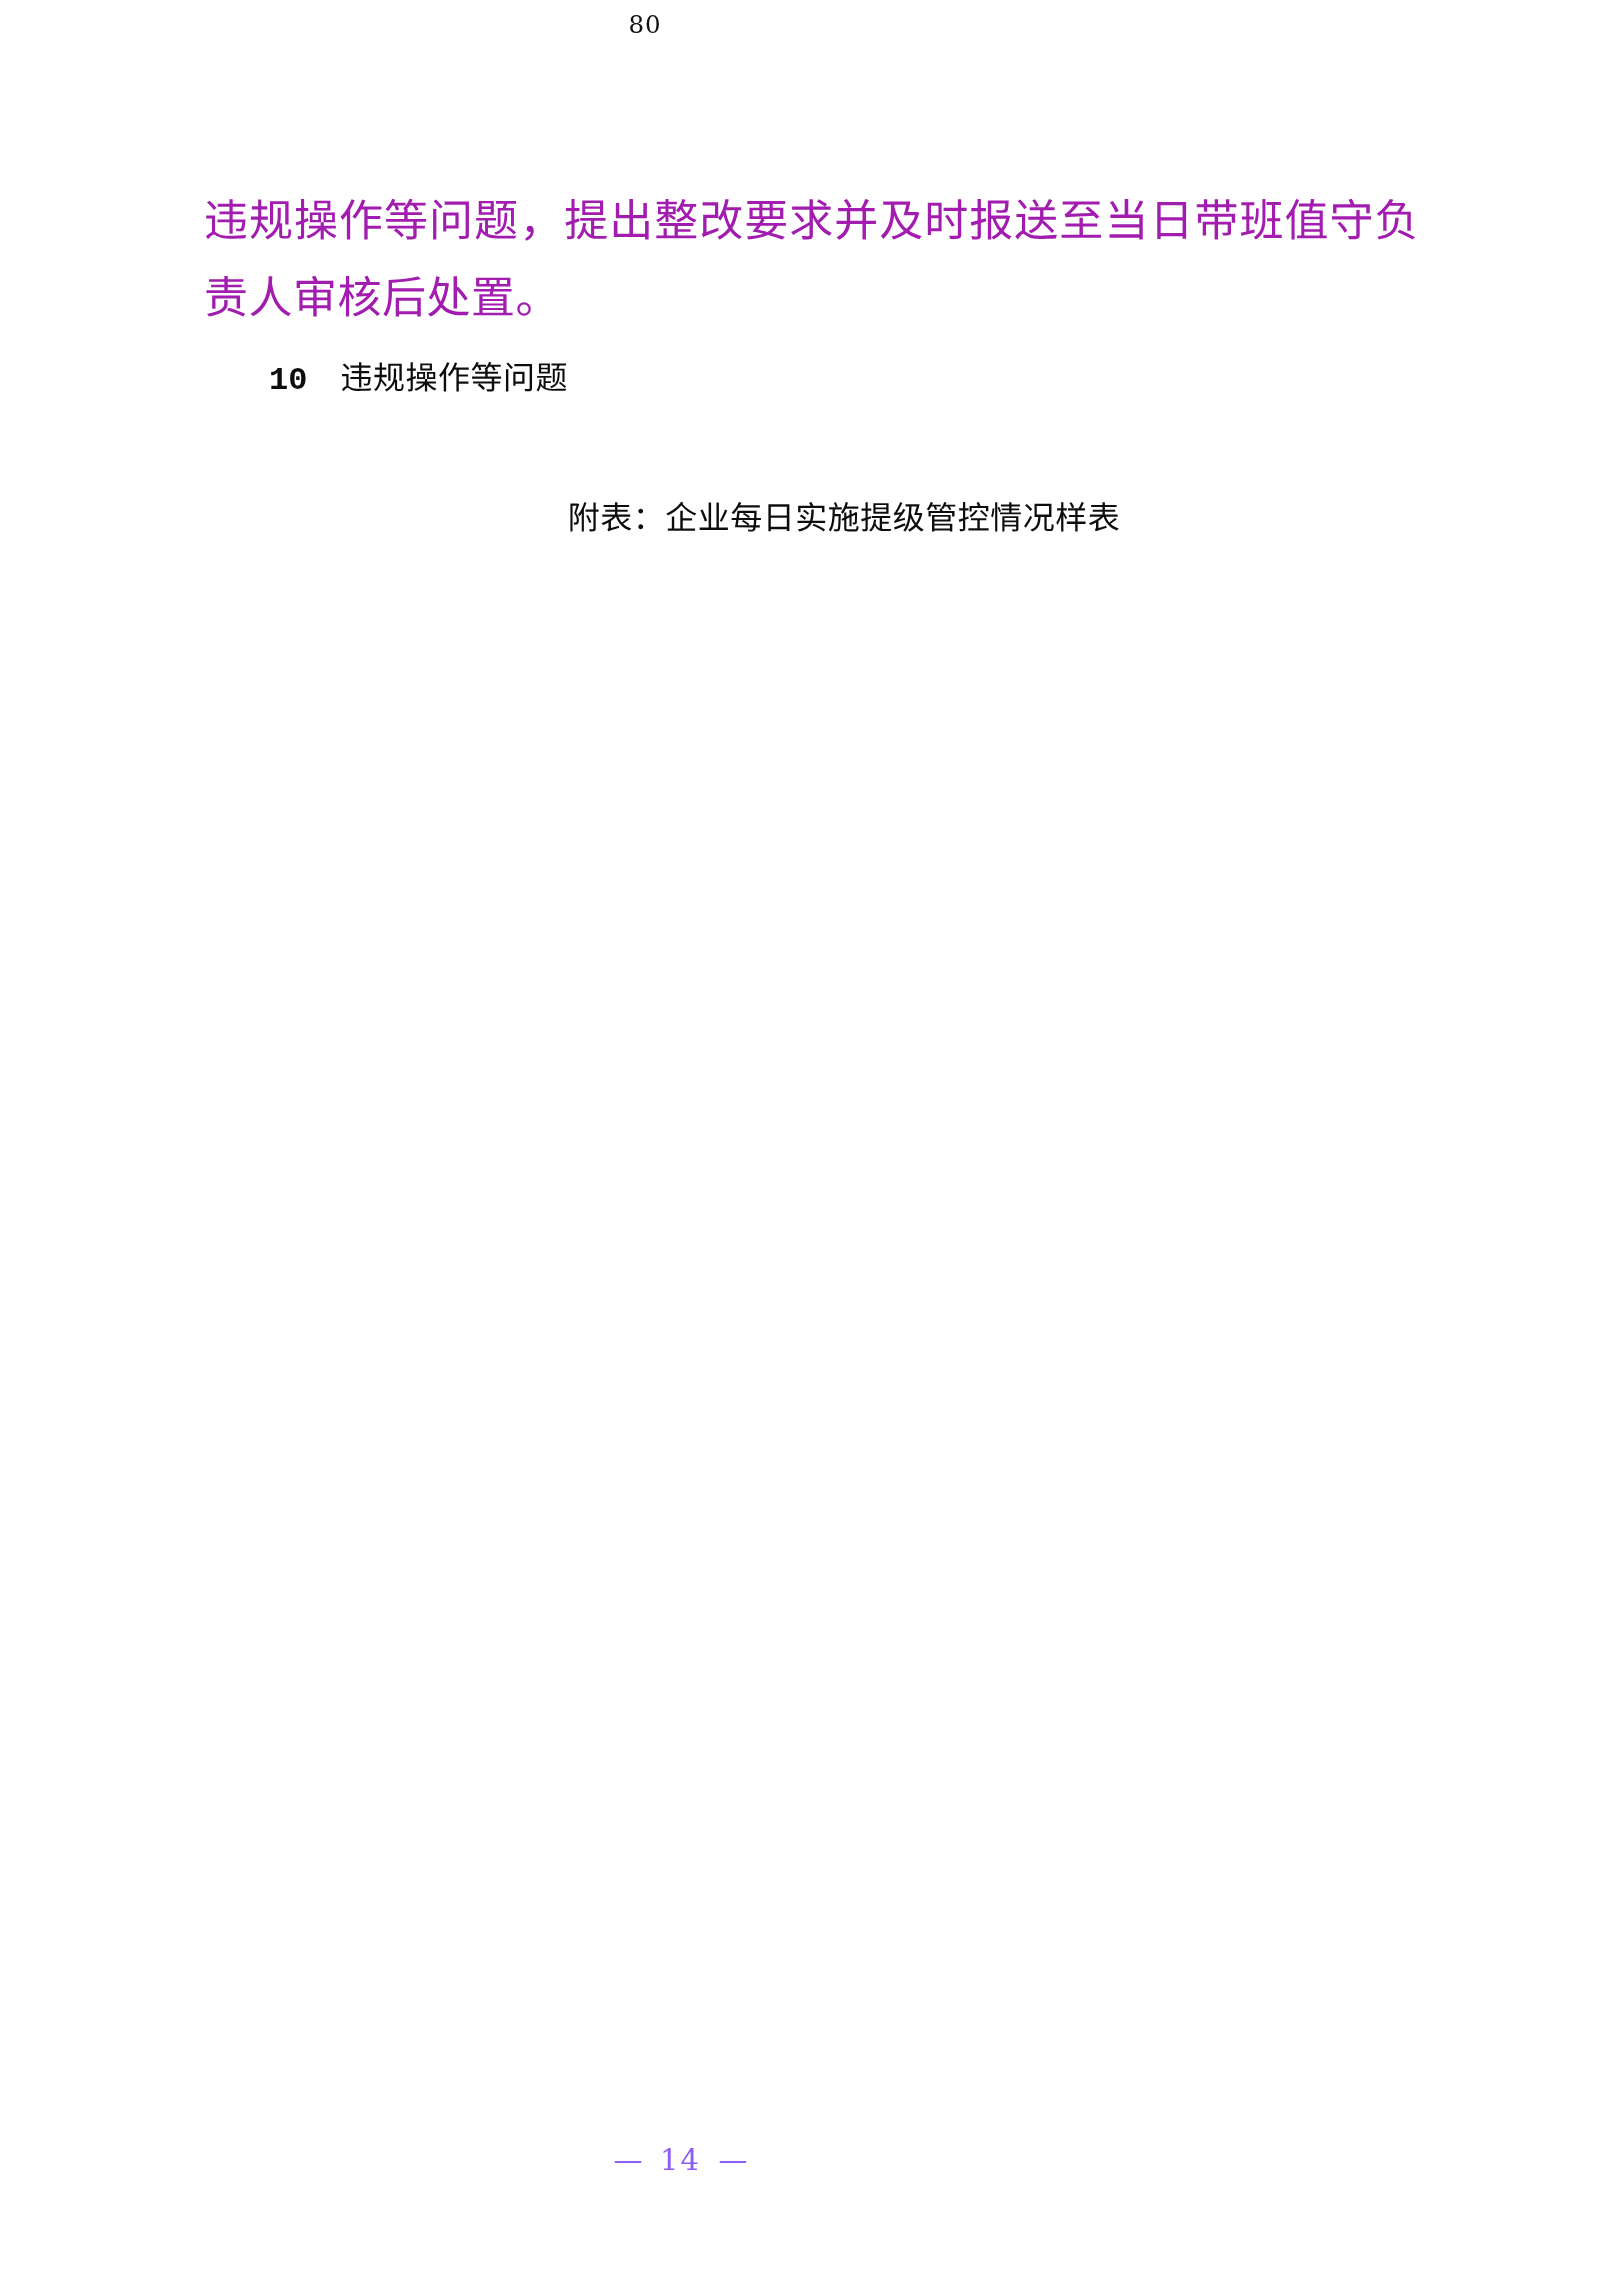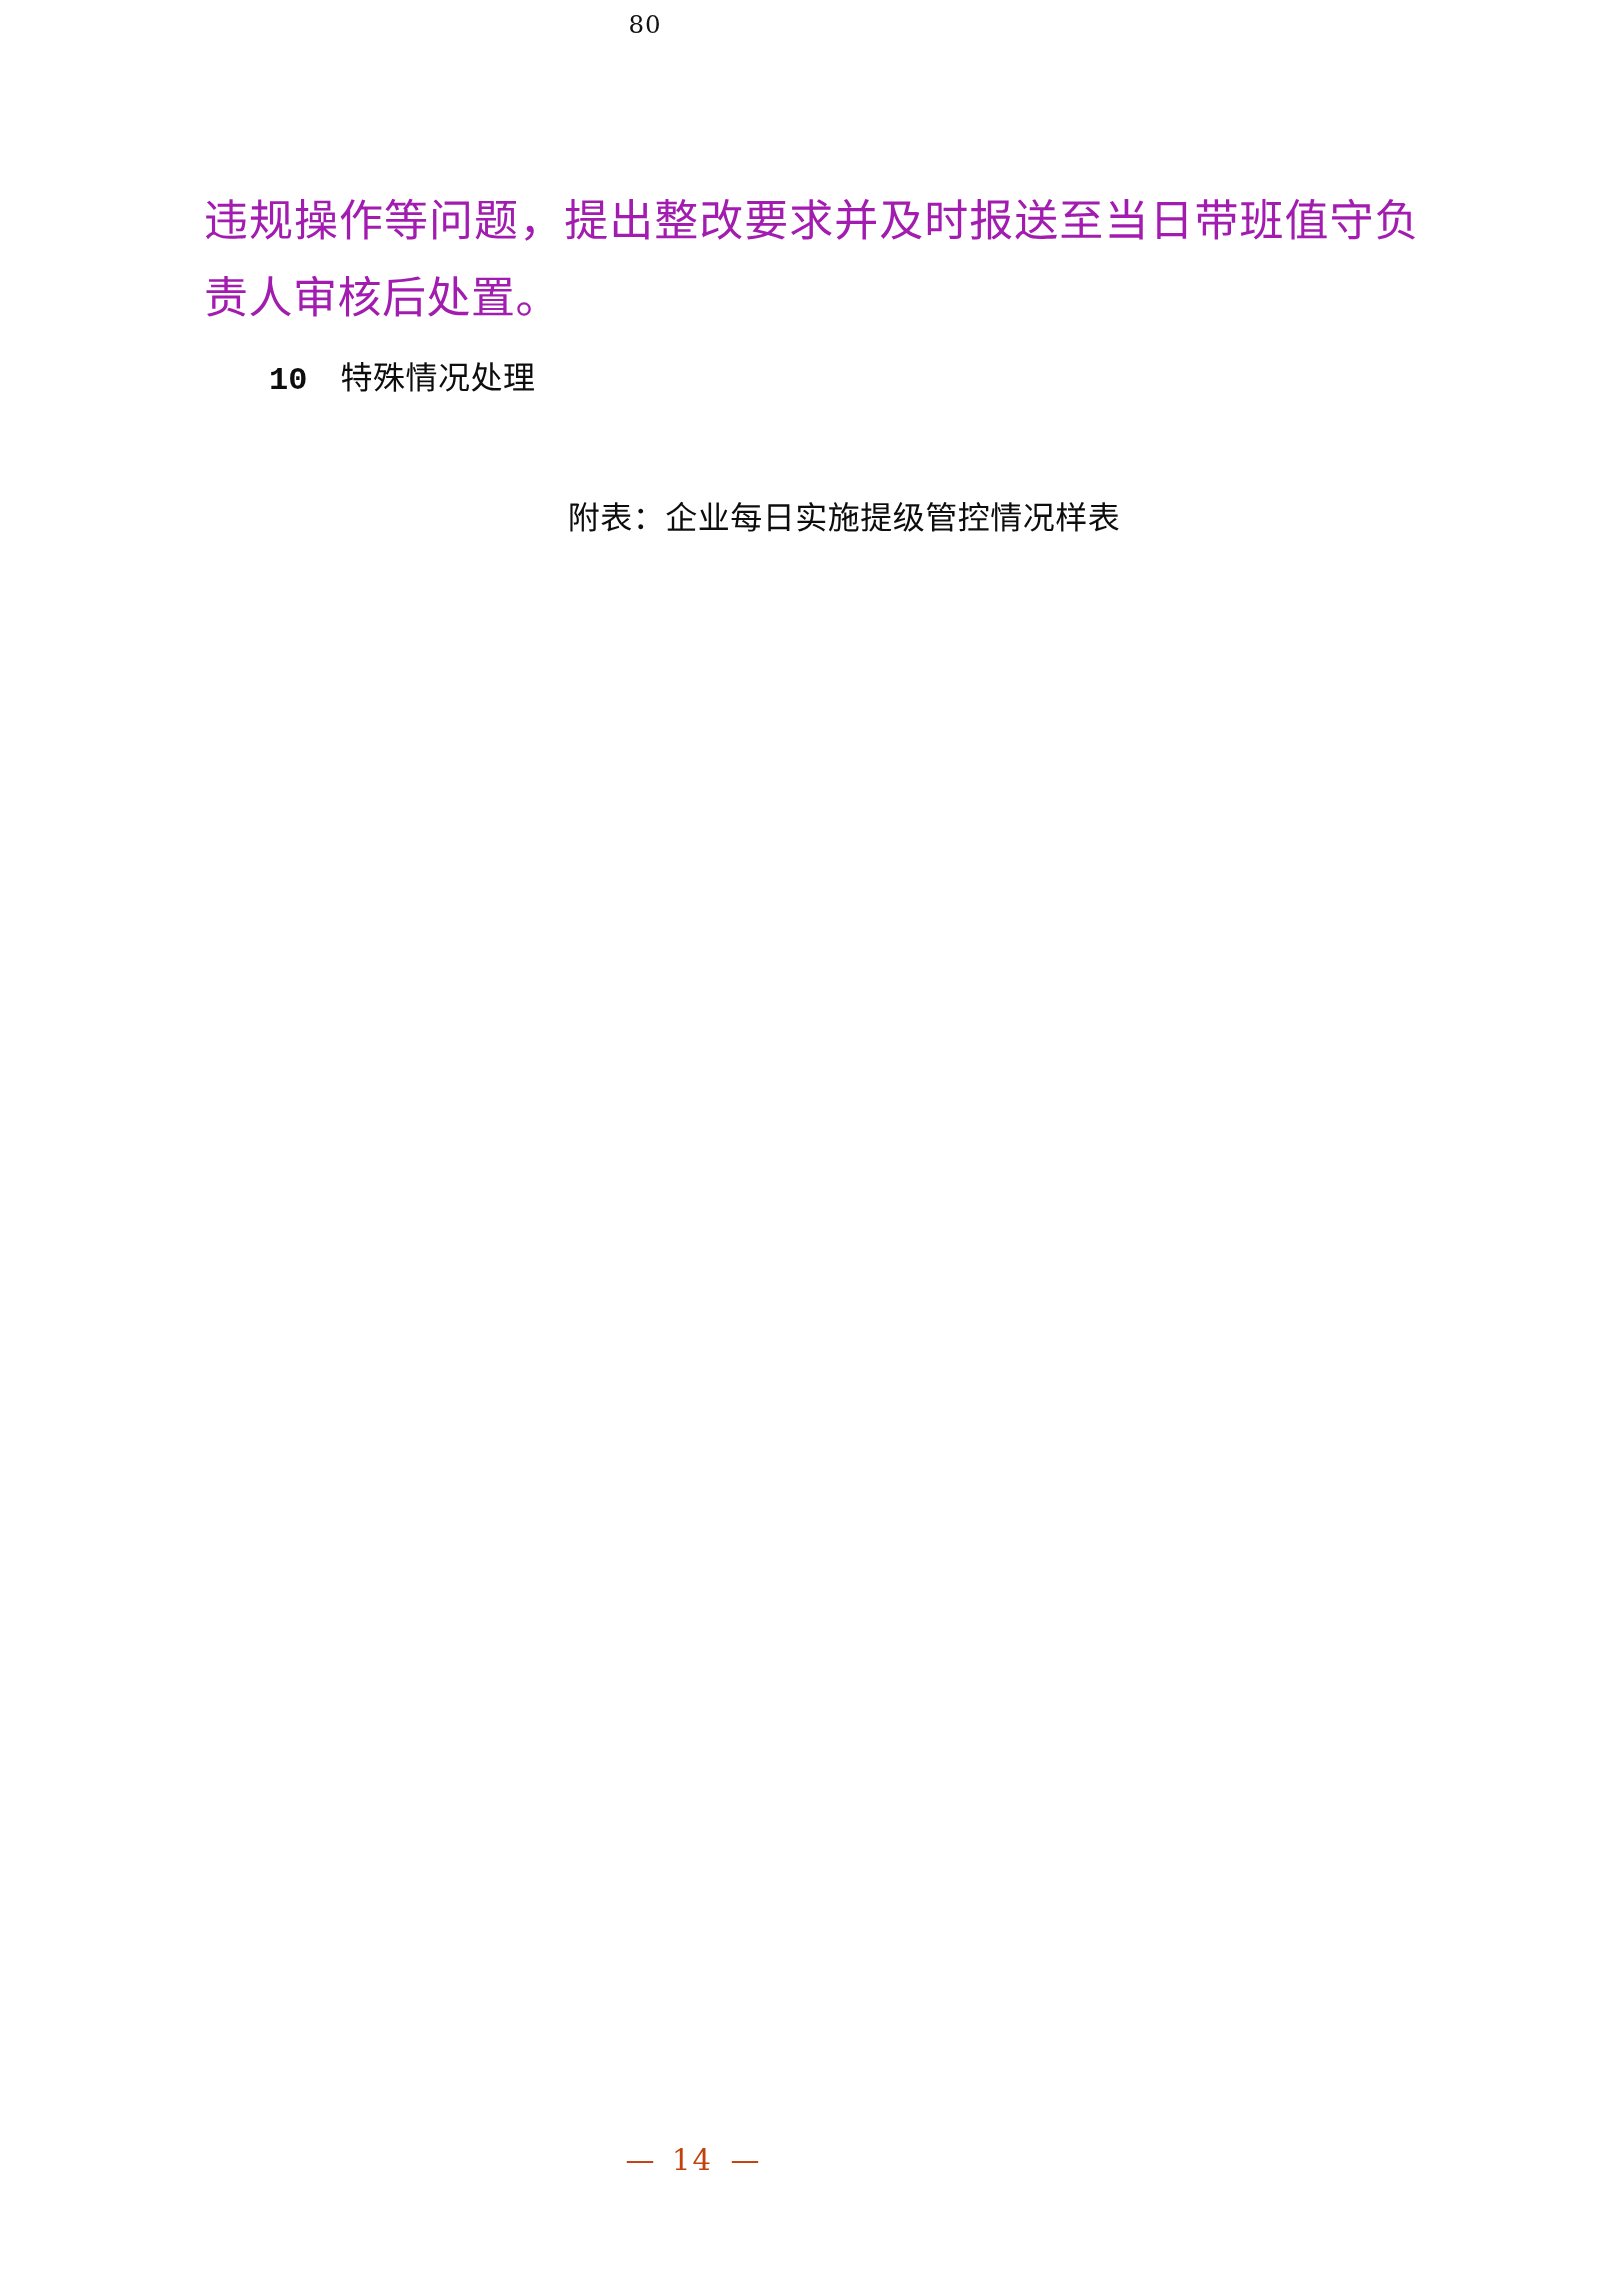--- a/index.html
+++ b/index.html
@@ -84,22 +84,21 @@
     text-align: center;
   }
   .footer {
     position: absolute;
     bottom: 116px;
     left: 0;
     width: 1361px;
     text-align: center;
     font-size: 29px;
     font-family: "DejaVu Serif", "Liberation Serif", serif;
-    color: #c2410c;
-    margin-left: 12px;
+    color: #8b5cf6;
   }
   .footer .dash {
     display: inline-block;
     margin: 0 17.6px;
     letter-spacing: 0;
   }
   .footer .pnum {
     display: inline-block;
     letter-spacing: 2px;
   }
@@ -109,21 +108,21 @@
 
 <div class="page">
 
   <div class="header-num">80</div>
 
   <div class="content">
 
     <p class="para">违规操作等问题，提出整改要求并及时报送至当日带班值守负责人审核后处置。</p>
 
     <p class="heading">
-      <span class="hnum">10</span><span class="htext">特殊情况处理</span>
+      <span class="hnum">10</span><span class="htext">违规操作等问题</span>
     </p>
 
 
 
 
     <div class="gap"></div>
 
     <p class="attachment">附表：企业每日实施提级管控情况样表</p>
 
   </div>

